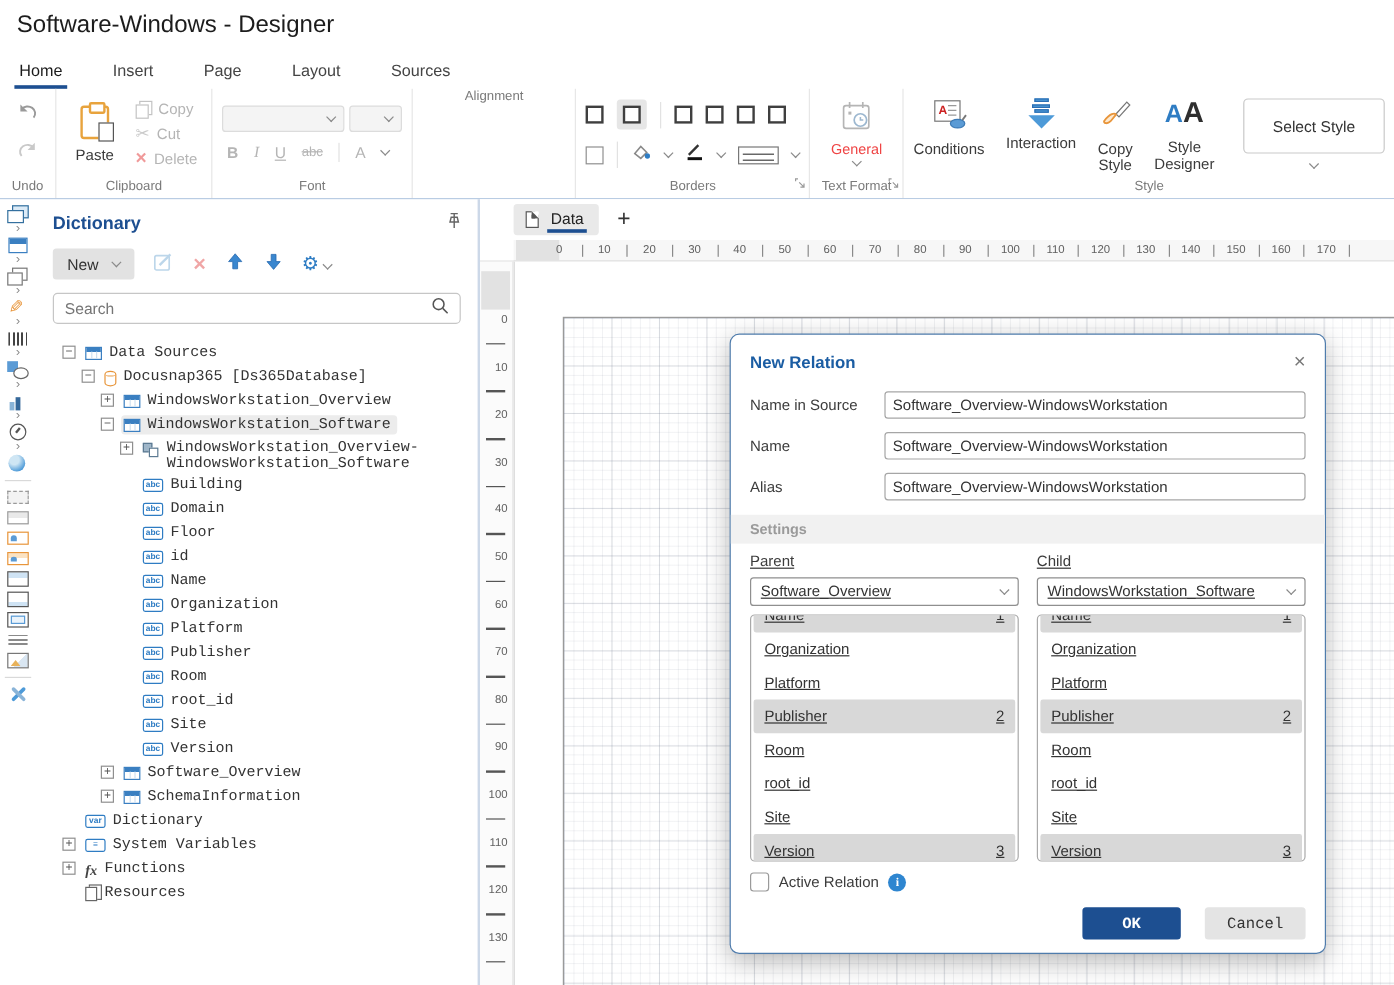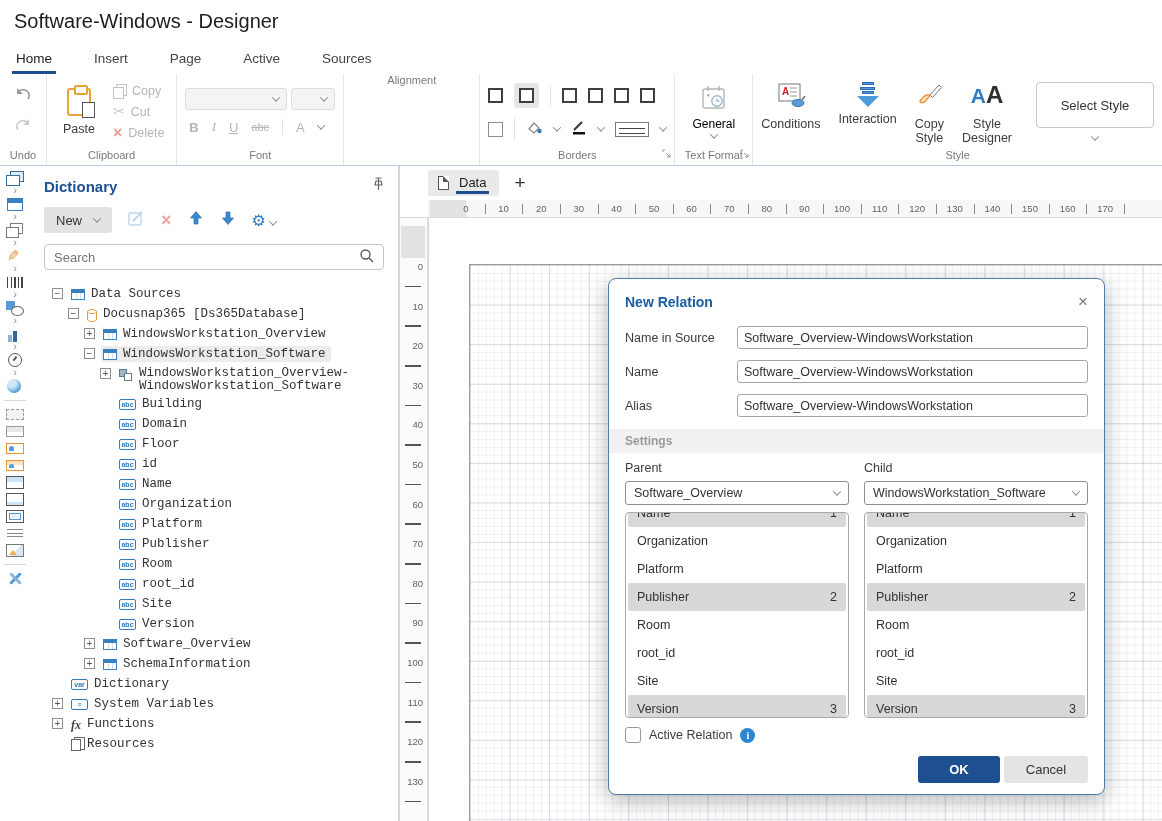--- a/index.html
+++ b/index.html
@@ -56,21 +56,21 @@
   .borders-row { display:flex; align-items:center; gap:11px; }
   .bsq { width:15px; height:15px; border:2px solid #3f3f3f; background:#fff; display:inline-block; }
   .bsq.light { border-width:1.5px; border-color:#8f8f8f; }
   .sel-bg { background:#e6e6e6; border-radius:3px; padding:5px; display:inline-flex; }
   .vline { width:1px; height:22px; background:#e2e2e2; }
   .lstyle { width:34px; height:15px; border:1px solid #777; position:relative; }
   .lstyle::after { content:''; position:absolute; left:3px; right:3px; top:5px; height:4px;
                    border-top:1.5px solid #444; border-bottom:1.5px solid #444; }
 
   .general-col { display:flex; flex-direction:column; align-items:center; gap:2px; width:62px; }
-  .general-label { font-size:12px; color:#000000; }
+  .general-label { font-size:12px; color:#ef4444; }
 
   .style-items { display:flex; align-items:flex-start; gap:18px; padding-top:4px; }
   .style-item { display:flex; flex-direction:column; align-items:center; gap:5px; font-size:12.5px; color:#3b3b3b;
                 text-align:center; line-height:14px; }
   .inter-icon { display:flex; flex-direction:column; align-items:center; }
   .inter-icon i { display:block; width:12px; height:3px; background:#4d9ad8; margin-bottom:1.5px; border:0.5px solid #2a6db2; }
   .inter-icon i:nth-child(2) { width:15px; }
   .inter-icon b { width:0; height:0; border-left:11px solid transparent; border-right:11px solid transparent;
                   border-top:11px solid #4d9ad8; }
   .aa-icon { font-weight:bold; line-height:26px; }
@@ -193,49 +193,49 @@
             z-index:50; padding:10px 16px 0; }
   .dlg-head { display:flex; align-items:center; justify-content:space-between; height:26px; }
   .dlg-title { color:#1b5da3; font-weight:bold; font-size:14px; }
   .dlg-close { color:#777; font-size:17px; line-height:16px; }
   .dlg-row { display:flex; align-items:center; margin-top:11px; }
   .dlg-label { width:112px; font-size:12.5px; color:#3c3c3c; flex:0 0 auto; }
   .dlg-input { flex:1; height:23px; border:1px solid #a6a6a6; border-radius:3px; padding:0 6px;
                font-size:12.5px; color:#333; font-family:inherit; overflow:hidden; white-space:nowrap; }
   .dlg-settings { margin:12px -16px 0; background:#f1f1f1; color:#9a9a9a; font-weight:bold; font-size:12px;
                   padding:5px 16px; }
-  .dlg-cols { display:flex; gap:15px; margin-top:8px; }
+  .dlg-cols { display:flex; gap:15px; margin-top:8px;text-decoration:underline; }
   .dlg-col { flex:1; min-width:0; }
   .dlg-col-label { font-size:12.5px; color:#3c3c3c; margin-bottom:6px; }
   .dd { height:24px; border:1px solid #8f8f8f; border-radius:3px; display:flex; align-items:center;
         justify-content:space-between; padding:0 8px; font-size:12.5px; color:#333; background:#fff; }
   .col-list { height:206px; border:1px solid #a9a9a9; border-radius:4px; overflow:hidden; margin-top:7px; padding:0 2px; }
   .col-scroll { margin-top:-14px; }
   .col-item { height:28px; display:flex; align-items:center; justify-content:space-between; padding:0 9px;
               font-size:12.5px; color:#333; }
   .col-item.sel { background:#d8d8d8; border-radius:2px; }
   .dlg-check { display:flex; align-items:center; gap:8px; margin-top:9px; font-size:12.5px; color:#3c3c3c; }
   .cb { width:16px; height:16px; border:1px solid #9a9a9a; border-radius:3px; background:#fff; display:inline-block; }
   .info { width:15px; height:15px; border-radius:50%; background:#2e86d0; color:#fff; font-size:10px; font-weight:bold;
           font-family:"Liberation Serif", serif; display:inline-flex; align-items:center; justify-content:center; }
-  .dlg-footer { display:flex; justify-content:flex-end; gap:4px; margin-top:13px; }
+  .dlg-footer { display:flex; justify-content:flex-end; gap:20px; margin-top:13px;font-family:Liberation Mono, monospace; }
   .btn { height:27px; border:0; border-radius:3px; font-size:13px; font-family:inherit; }
   .btn-ok { width:82px; background:#1d4f91; color:#fff; font-weight:bold; }
   .btn-cancel { width:84px; background:#e4e4e4; color:#333; }
 </style>
 </head>
 <body>
 
 <div id="titlebar">Software-Windows - Designer</div>
 
 <nav id="ribbon-tabs">
     <span class="rtab active">Home</span>
     <span class="rtab">Insert</span>
     <span class="rtab">Page</span>
-    <span class="rtab">Active</span>
+    <span class="rtab">Layout</span>
     <span class="rtab">Sources</span>
   </nav>
 
 <div id="ribbon">
 
   <div class="rgroup" style="width:48px">
     <div class="rgroup-body">
       <div class="undo-col">
         <span>
           <svg width="18" height="15">

